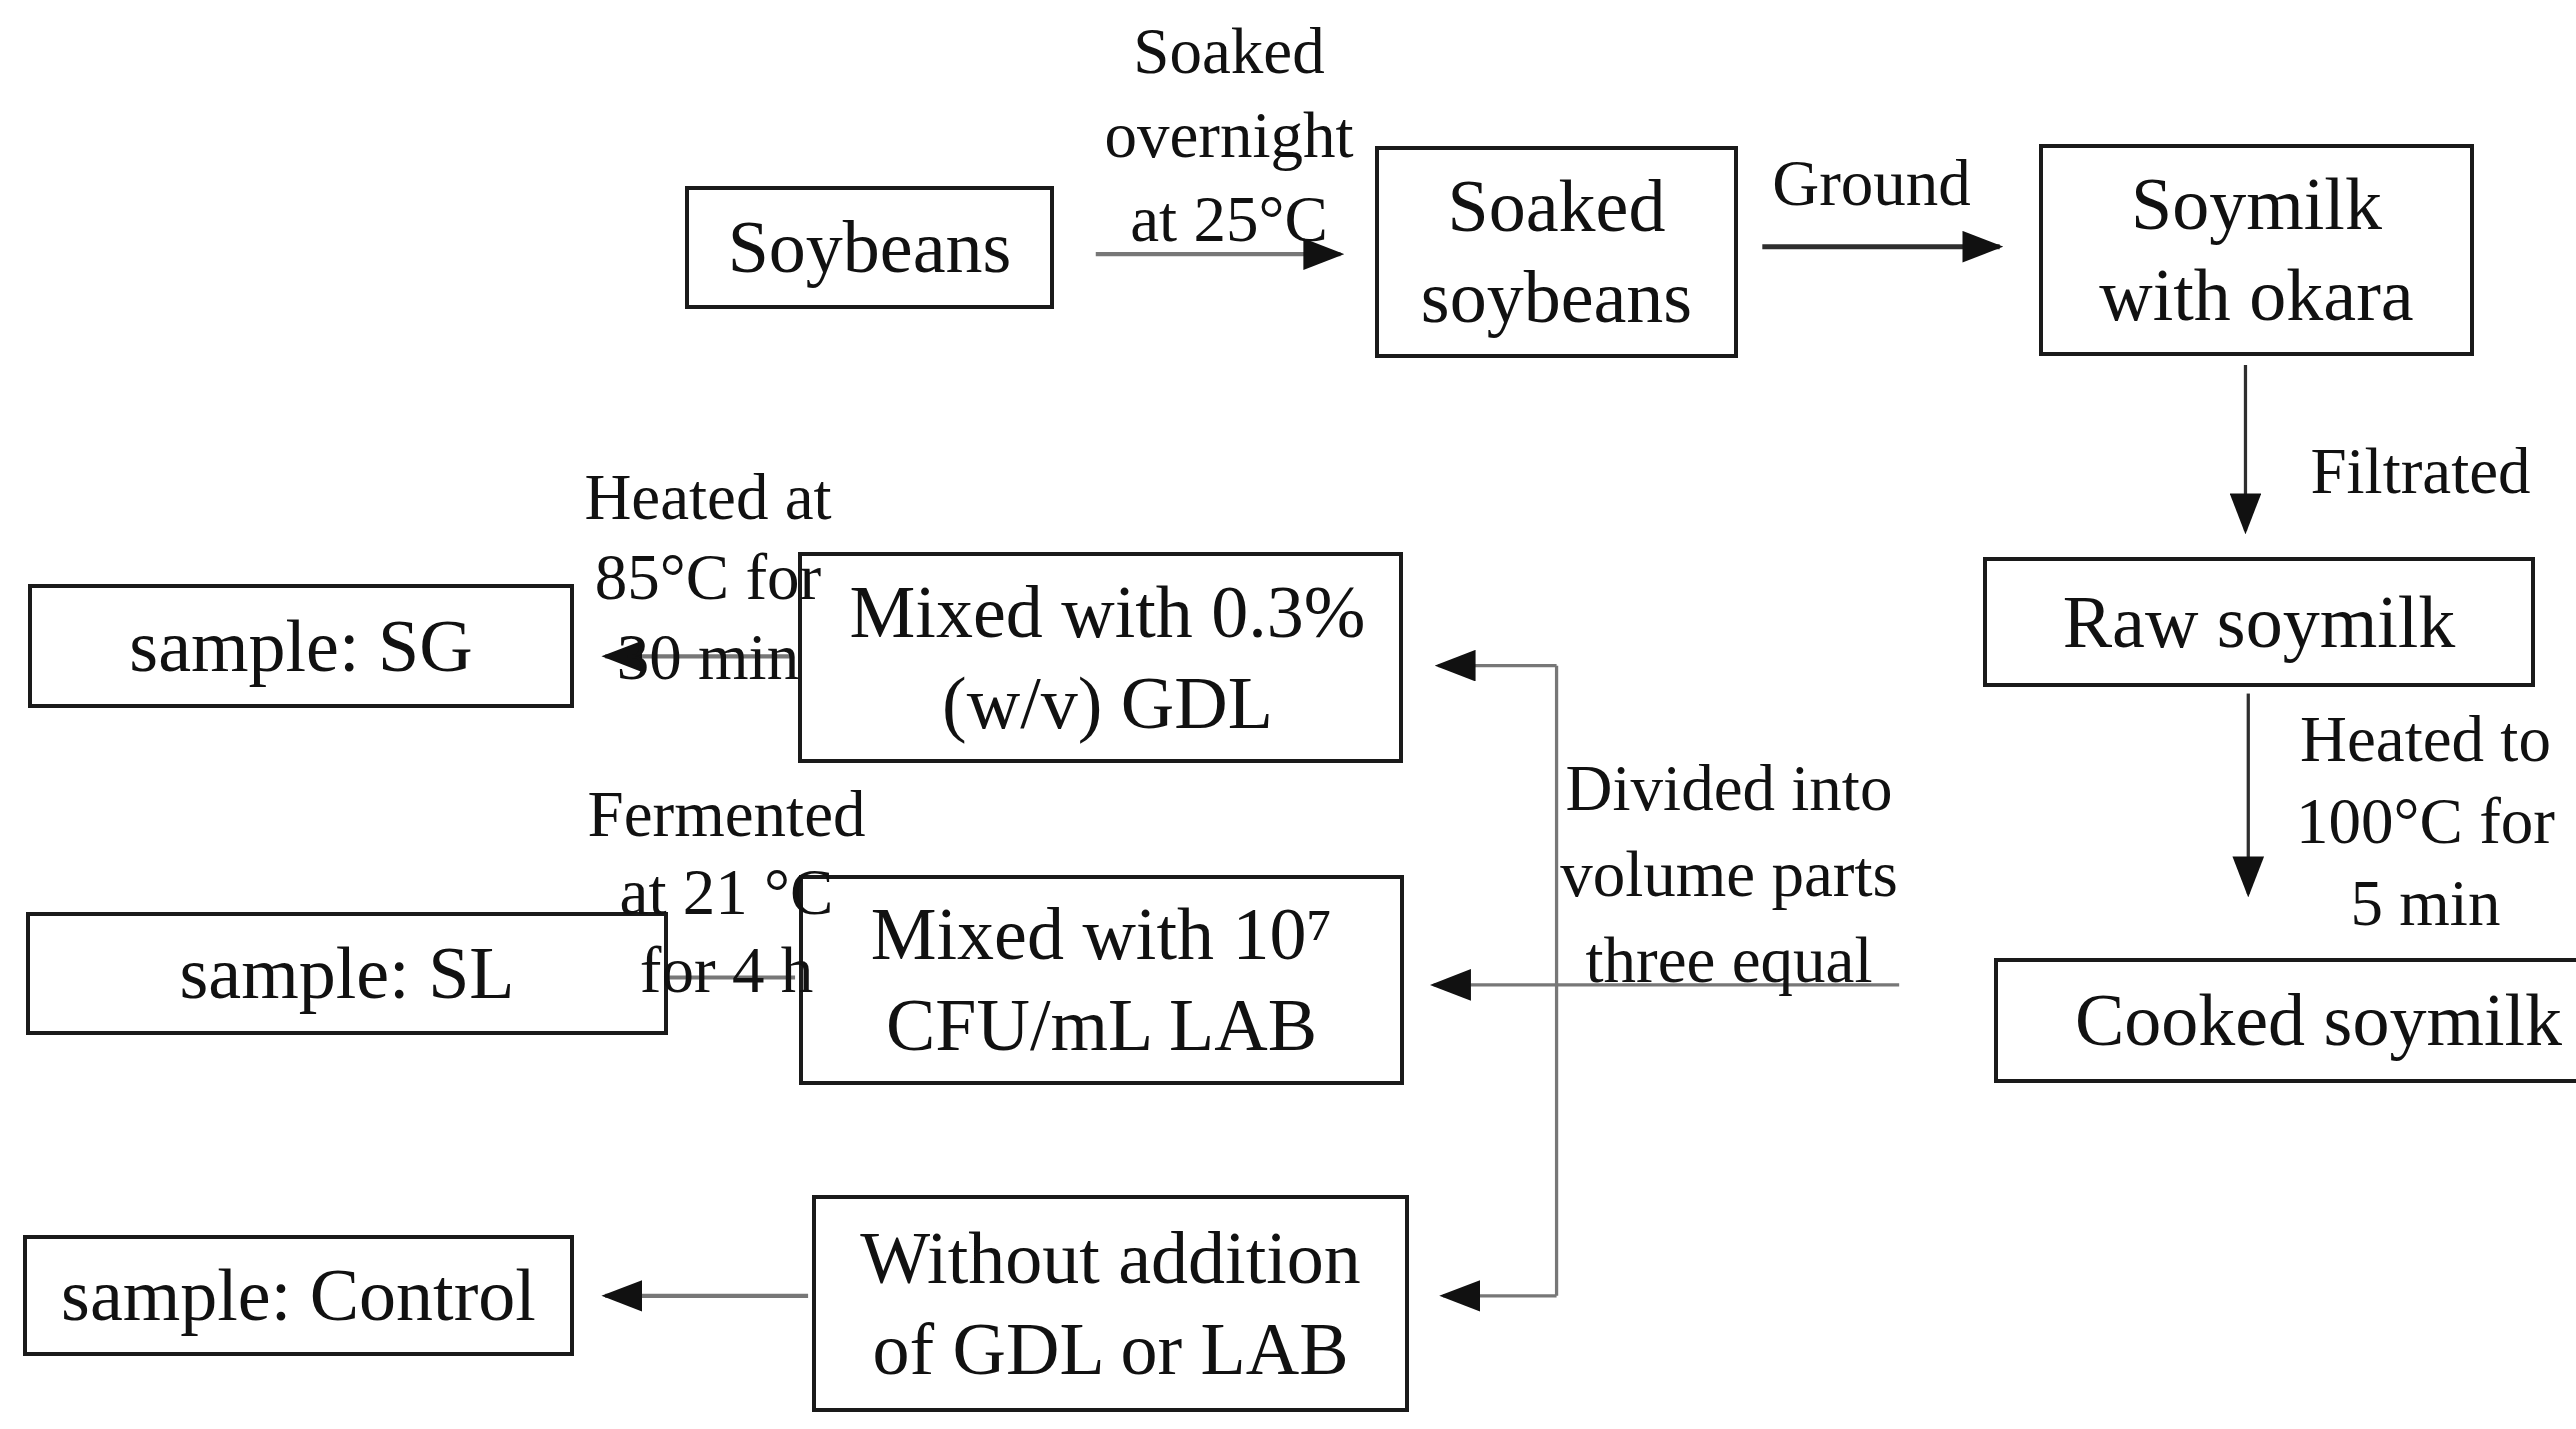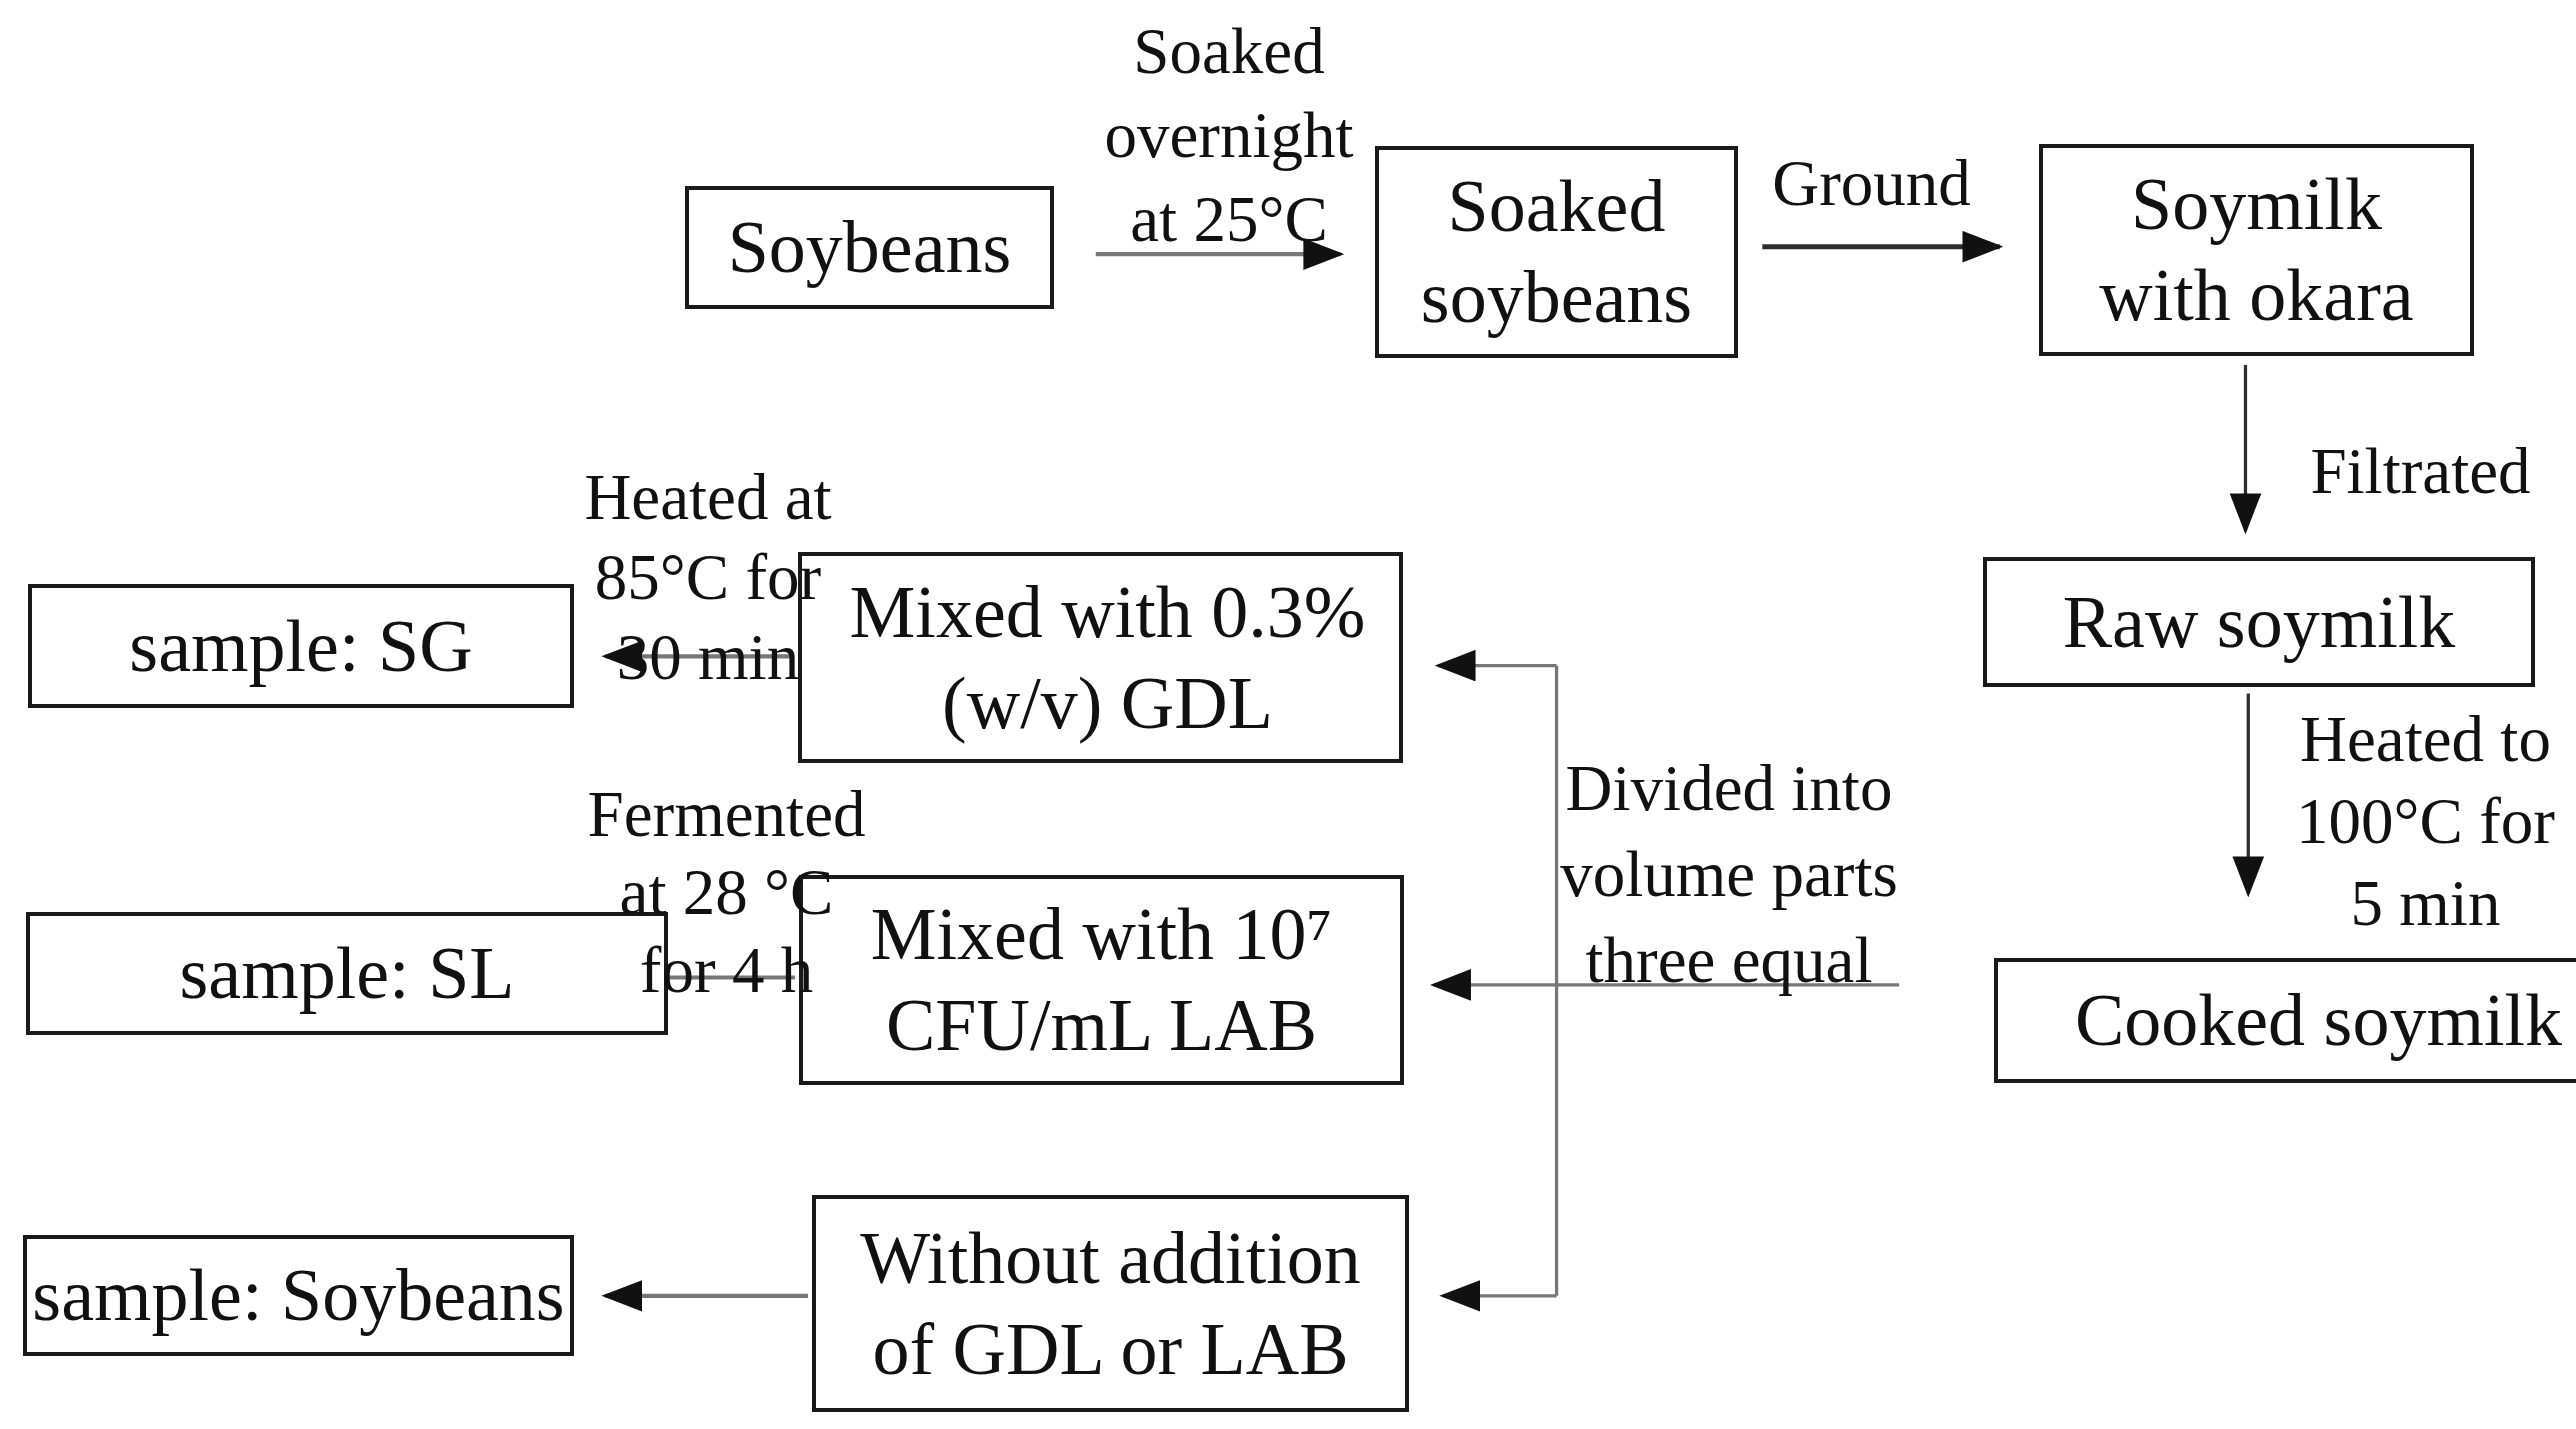--- a/index.html
+++ b/index.html
@@ -124,21 +124,21 @@
 
   <div class="node" style="left:28px; top:584px; width:546px; height:124px;">
     <div>sample: SG</div>
   </div>
 
   <div class="node" style="left:26px; top:912px; width:642px; height:123px;">
     <div>sample: SL</div>
   </div>
 
   <div class="node" style="left:23px; top:1235px; width:551px; height:121px;">
-    <div>sample: Soybeans</div>
+    <div>sample: Control</div>
   </div>
 
   <div class="elabel" style="left:1043px; top:9.3px; width:372px; line-height:84px;">
     <div>Soaked</div>
     <div>overnight</div>
     <div>at 25°C</div>
   </div>
 
   <div class="elabel" style="left:1746px; top:142px; width:251px;">
     <div>Ground</div>
@@ -161,18 +161,18 @@
   </div>
 
   <div class="elabel" style="left:559px; top:421px; width:298px; line-height:80px;margin-top:36px;">
     <div>Heated at</div>
     <div>85°C for</div>
     <div>30 min</div>
   </div>
 
   <div class="elabel" style="left:568px; top:775px; width:317px; line-height:78px;">
     <div>Fermented</div>
-    <div>at 28 °C</div>
+    <div>at 21 °C</div>
     <div>for 4 h</div>
   </div>
 
 </div>
 
 
 </body></html>

